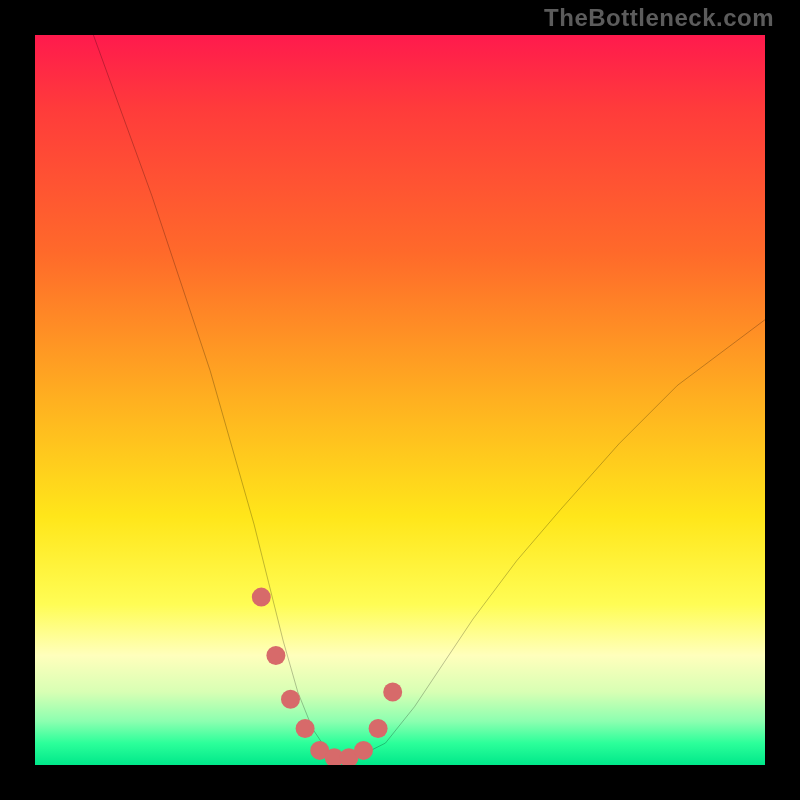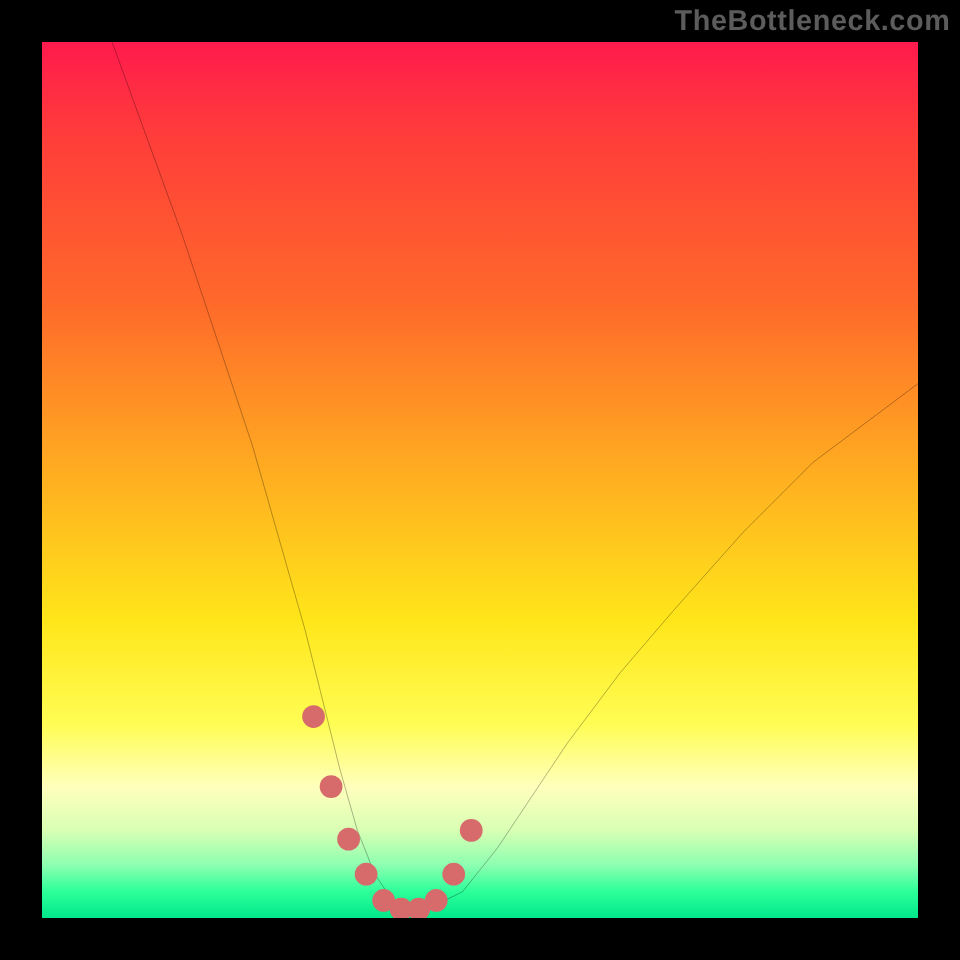--- a/index.html
+++ b/index.html
@@ -13,21 +13,21 @@
   }
   .frame {
     position: relative;
     width: 800px;
     height: 800px;
     background: #000;
   }
   .watermark {
     position: absolute;
     top: 4px;
-    right: 8px;
+    right: 26px;
     color: #5c5c5c;
     font-size: 24px;
     font-weight: 600;
     letter-spacing: 0.5px;
     z-index: 10;
   }
   .plot-area {
     position: absolute;
     left: 35px;
     top: 35px;

